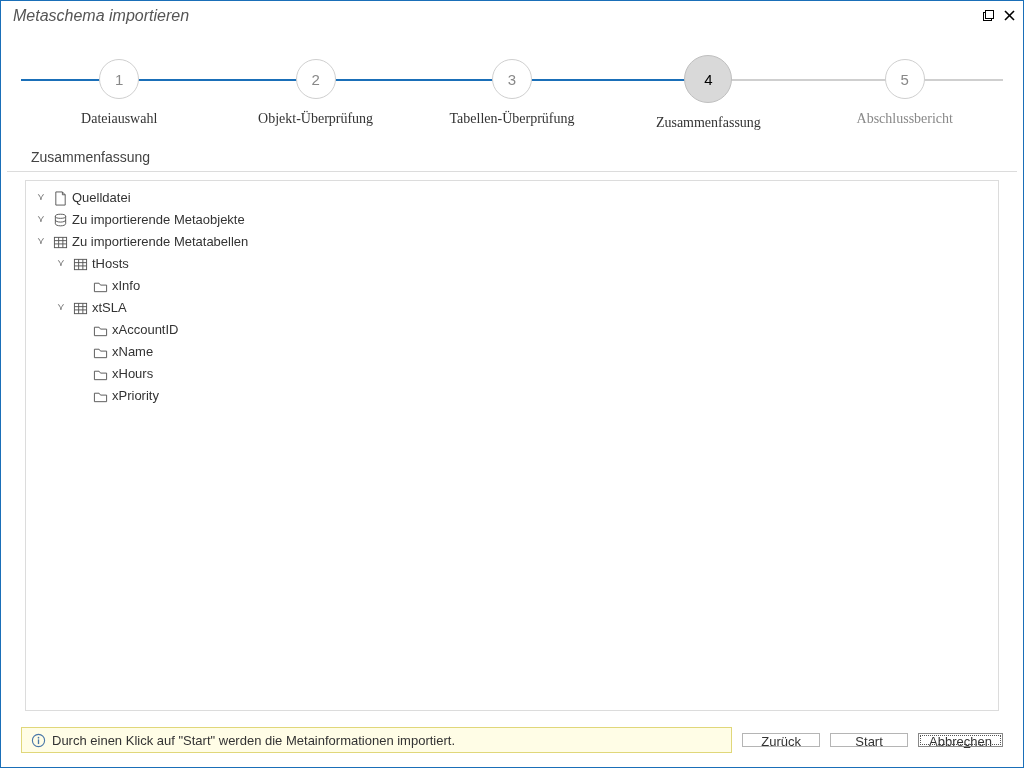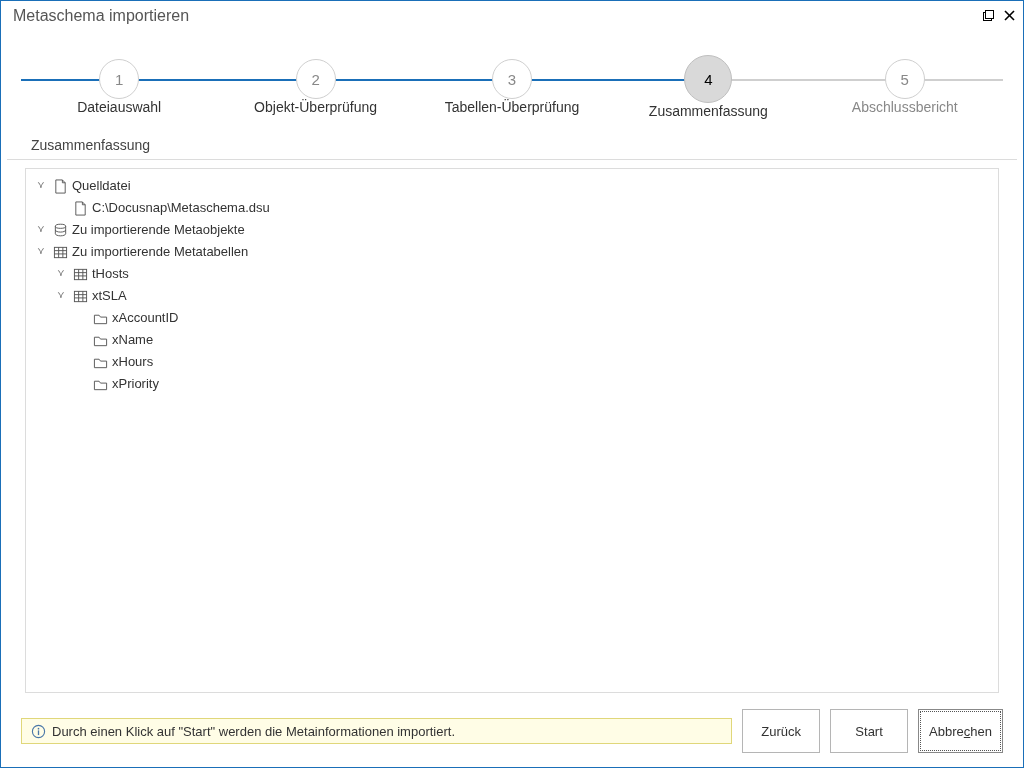--- a/index.html
+++ b/index.html
@@ -16,20 +16,21 @@
     height: 768px;
   }
   
   .titlebar {
     display: flex;
     align-items: center;
     justify-content: space-between;
     padding: 6px 8px 4px 12px;
     font-size: 16px;
     color: #555;
+    font-style: italic;
   }
   .titlebar .wincontrols { display: flex; gap: 10px; }
   .titlebar .wincontrols span { cursor: pointer; font-weight: bold; font-size: 13px; color: #000; }
   
   .stepper-wrap { padding: 30px 20px 8px 20px; }
   .stepper { position: relative; display: flex; justify-content: space-between; align-items: flex-start; }
   .stepper-line {
     position: absolute;
     top: 20px;
     left: 0; right: 0;
@@ -61,21 +62,21 @@
     font-size: 15px;
     color: #888;
   }
   .step.active .circle {
     background: #d9d9d9;
     border: 1px solid #bfbfbf;
     color: #000;
     width: 48px; height: 48px;
     margin-top: -4px;
   }
-  .step .label { margin-top: 0; font-size: 14px; color: #888; }
+  .step .label { margin-top: 12px; font-size: 14px; color: #888; font-family: Liberation Serif, serif; }
   .step.done .label, .step.active .label { color: #333; }
   
   .subheader {
     padding: 10px 24px 6px 24px;
     font-size: 14px;
     color: #444;
     border-bottom: 1px solid #dcdcdc;
     margin: 0 6px;
   }
   
@@ -114,21 +115,21 @@
     border: 1px solid #e0d77a;
     padding: 4px 8px;
     display: flex;
     align-items: center;
     gap: 6px;
     font-size: 13px;
     color: #333;
   }
   .btn {
     min-width: 78px;
-    height: 44px;
+    height: 14px;
     border: 1px solid #b5b5b5;
     background: #fff;
     font-size: 13px;
     color: #333;
     cursor: pointer;
     padding: 0 10px;
   }
   .btn.focus { outline: 1px dotted #555; outline-offset: -3px; border: 1px solid #888; }
   .underline-accel { text-decoration: underline; }
 </style>
@@ -191,34 +192,20 @@
         <div class="node">
           <span class="chev">⋎</span>
           <span class="icon">
             <svg viewBox="0 0 16 16">
                 <path d="M3 1h7l3 3v11H3z" fill="none" stroke="#555"></path>
                 <path d="M10 1v3h3" fill="none" stroke="#555"></path>
               </svg>
           </span>
           <span class="node-label">Quelldatei</span>
         </div>
-        <ul>
-          <li>
-            <div class="node">
-              <span class="chev blank">·</span>
-              <span class="icon">
-                <svg viewBox="0 0 16 16">
-                    <path d="M3 1h7l3 3v11H3z" fill="none" stroke="#555"></path>
-                    <path d="M10 1v3h3" fill="none" stroke="#555"></path>
-                  </svg>
-              </span>
-              <span class="node-label">C:\Docusnap\Metaschema.dsu</span>
-            </div>
-          </li>
-        </ul>
       </li>
 
       <li>
         <div class="node">
           <span class="chev">⋎</span>
           <span class="icon">
             <svg viewBox="0 0 16 16">
                 <ellipse cx="8" cy="3.5" rx="5.5" ry="2.2" fill="none" stroke="#555"></ellipse>
                 <path d="M2.5 3.5v8c0 1.2 2.5 2.2 5.5 2.2s5.5-1 5.5-2.2v-8" fill="none" stroke="#555"></path>
                 <path d="M2.5 7.5c0 1.2 2.5 2.2 5.5 2.2s5.5-1 5.5-2.2" fill="none" stroke="#555"></path>
@@ -251,20 +238,33 @@
                 <svg viewBox="0 0 16 16">
                     <rect x="1.5" y="2.5" width="13" height="11" fill="none" stroke="#555"></rect>
                     <line x1="1.5" y1="6" x2="14.5" y2="6" stroke="#555"></line>
                     <line x1="1.5" y1="9.5" x2="14.5" y2="9.5" stroke="#555"></line>
                     <line x1="6" y1="2.5" x2="6" y2="13.5" stroke="#555"></line>
                     <line x1="10.5" y1="2.5" x2="10.5" y2="13.5" stroke="#555"></line>
                   </svg>
               </span>
               <span class="node-label">tHosts</span>
             </div>
+            <ul>
+              <li>
+                  <div class="node">
+                    <span class="chev blank">·</span>
+                    <span class="icon">
+                      <svg viewBox="0 0 16 16">
+                        <path d="M1.5 4.5h5l1.5 2h6.5v7h-13z" fill="none" stroke="#555"></path>
+                      </svg>
+                    </span>
+                    <span class="node-label">xInfo</span>
+                  </div>
+                </li>
+            </ul>
           </li>
 
           <li>
             <div class="node">
               <span class="chev">⋎</span>
               <span class="icon">
                 <svg viewBox="0 0 16 16">
                     <rect x="1.5" y="2.5" width="13" height="11" fill="none" stroke="#555"></rect>
                     <line x1="1.5" y1="6" x2="14.5" y2="6" stroke="#555"></line>
                     <line x1="1.5" y1="9.5" x2="14.5" y2="9.5" stroke="#555"></line>

